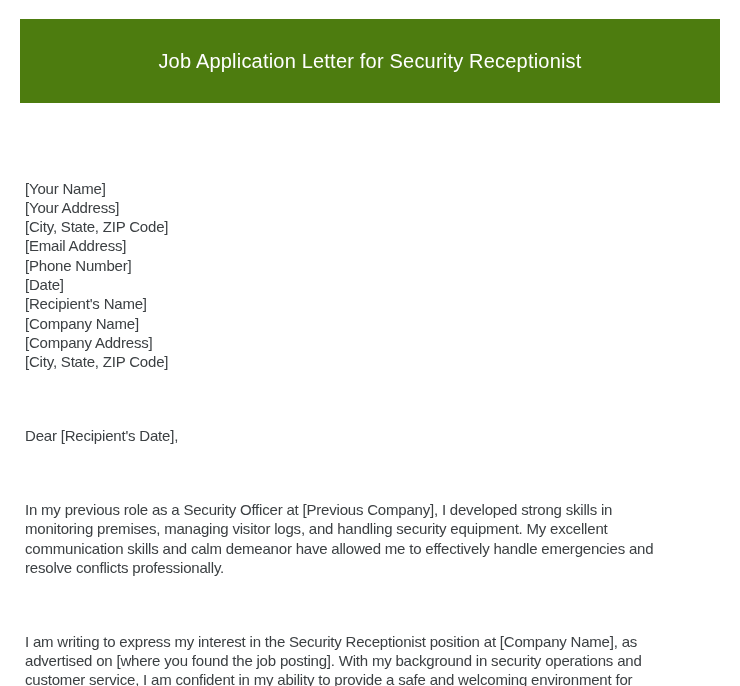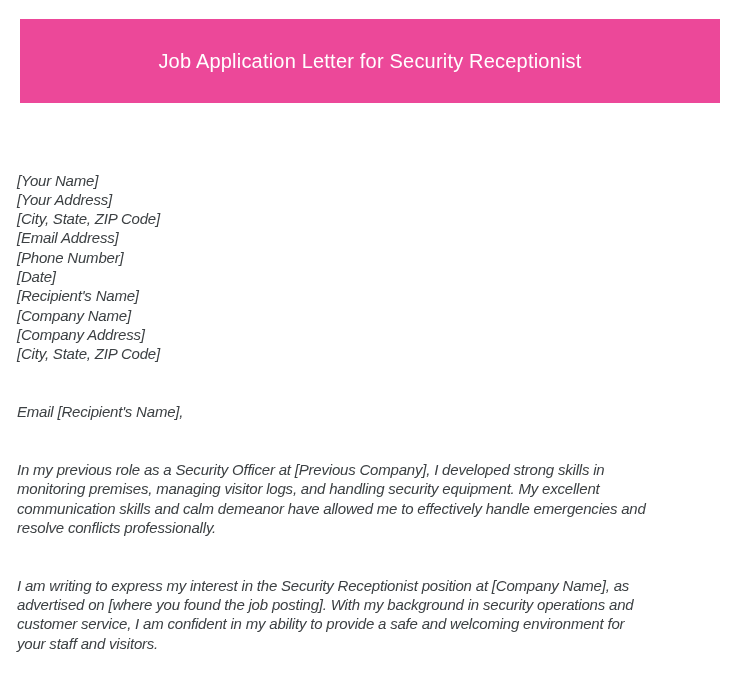--- a/index.html
+++ b/index.html
@@ -40,46 +40,45 @@
     position: absolute;
     left: 17px;
     top: 132px;
     width: 716px;
     font-size: 15px;
     line-height: 19.3px;
     letter-spacing: -0.2px;
     white-space: pre; 
   }
   .letter > div {
-    margin: 0;
+    margin: 8px;
     padding: 0;
-    font-style: italic;
   }
 </style>
 </head>
 <body>
 
 <div class="page">
 
-  <header class="banner" style="background-color: #ec4899;">
+  <header class="banner" style="background-color: #4d7c0f;">
     <h1 style="color: rgb(255, 255, 255);">Job Application Letter for Security Receptionist</h1>
   </header>
 
   <main class="letter" style="color: rgb(60, 64, 67);">
     <div>[Your Name]
 [Your Address]
 [City, State, ZIP Code]
 [Email Address]
 [Phone Number]
 [Date]
 [Recipient's Name]
 [Company Name]
 [Company Address]
 [City, State, ZIP Code]</div>
-    <div>Email [Recipient's Name],</div>
+    <div>Dear [Recipient's Date],</div>
     <div>In my previous role as a Security Officer at [Previous Company], I developed strong skills in
 monitoring premises, managing visitor logs, and handling security equipment. My excellent
 communication skills and calm demeanor have allowed me to effectively handle emergencies and
 resolve conflicts professionally.</div>
     <div>I am writing to express my interest in the Security Receptionist position at [Company Name], as
 advertised on [where you found the job posting]. With my background in security operations and
 customer service, I am confident in my ability to provide a safe and welcoming environment for
 your staff and visitors.</div>
     
     

